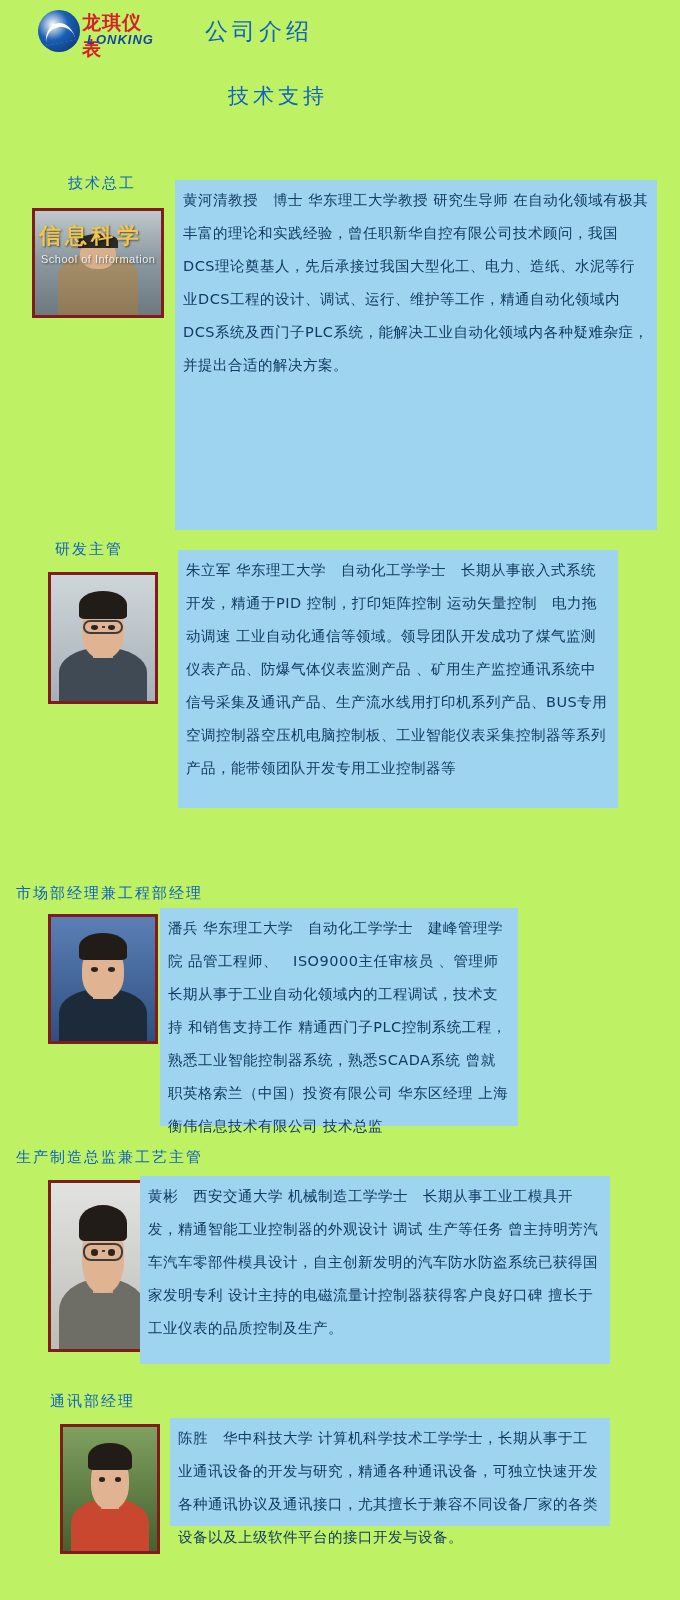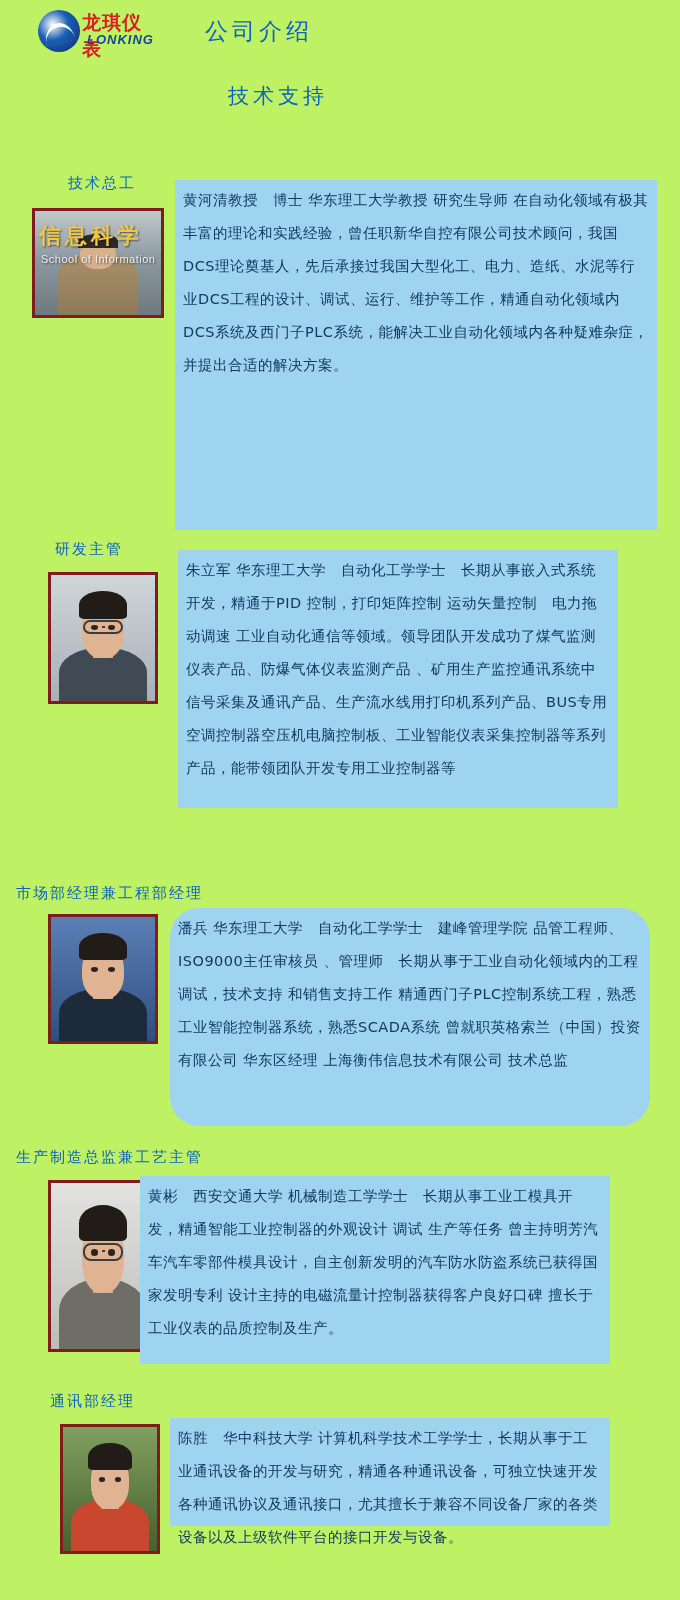--- a/index.html
+++ b/index.html
@@ -271,21 +271,21 @@
       <div class="ph-inner">
         <div class="bg"></div>
         <div class="shoulders"></div>
         <div class="neck"></div>
         <div class="head"></div>
         <div class="hair"></div>
         <div class="eye l"></div>
         <div class="eye r"></div>
       </div>
     </div>
-    <div class="bio" style="left:170px; top:846px; width:480px; height:218px;border-radius:29px;">潘兵 华东理工大学　自动化工学学士　建峰管理学院 品管工程师、　ISO9000主任审核员 、管理师　长期从事于工业自动化领域内的工程调试，技术支持 和销售支持工作 精通西门子PLC控制系统工程，熟悉工业智能控制器系统，熟悉SCADA系统 曾就职英格索兰（中国）投资有限公司 华东区经理 上海衡伟信息技术有限公司 技术总监</div>
+    <div class="bio" style="left:160px; top:846px; width:358px; height:218px;">潘兵 华东理工大学　自动化工学学士　建峰管理学院 品管工程师、　ISO9000主任审核员 、管理师　长期从事于工业自动化领域内的工程调试，技术支持 和销售支持工作 精通西门子PLC控制系统工程，熟悉工业智能控制器系统，熟悉SCADA系统 曾就职英格索兰（中国）投资有限公司 华东区经理 上海衡伟信息技术有限公司 技术总监</div>
   </div>
 
   <div class="person">
     <div class="role" style="left:16px; top:1086px;">生产制造总监兼工艺主管</div>
     <div class="photo portrait p4" style="left:48px; top:1118px; width:110px; height:172px;">
       <div class="ph-inner">
         <div class="bg"></div>
         <div class="shoulders"></div>
         <div class="neck"></div>
         <div class="head"></div>

